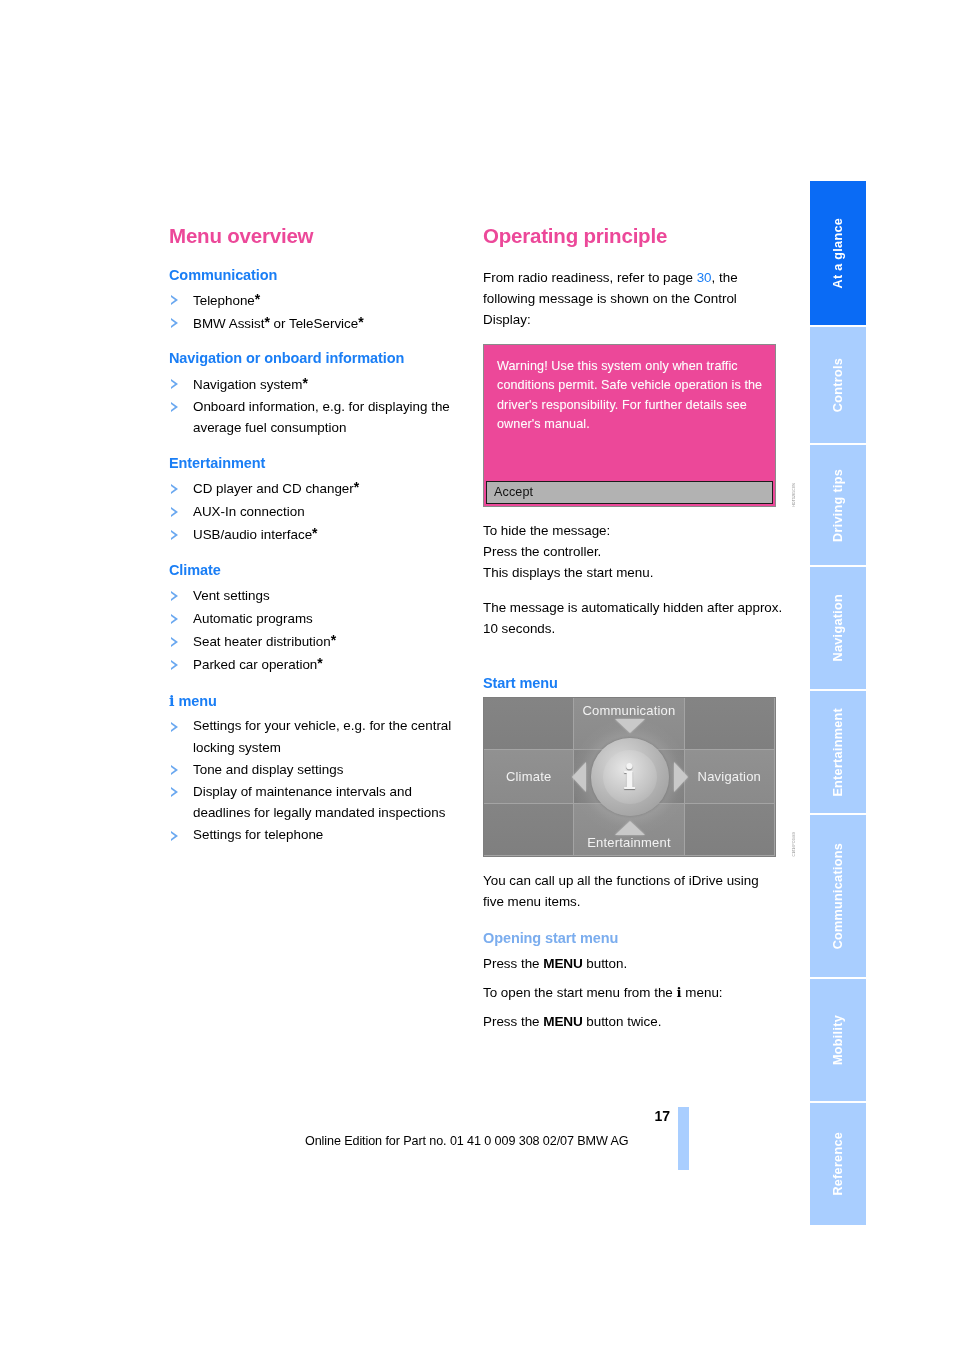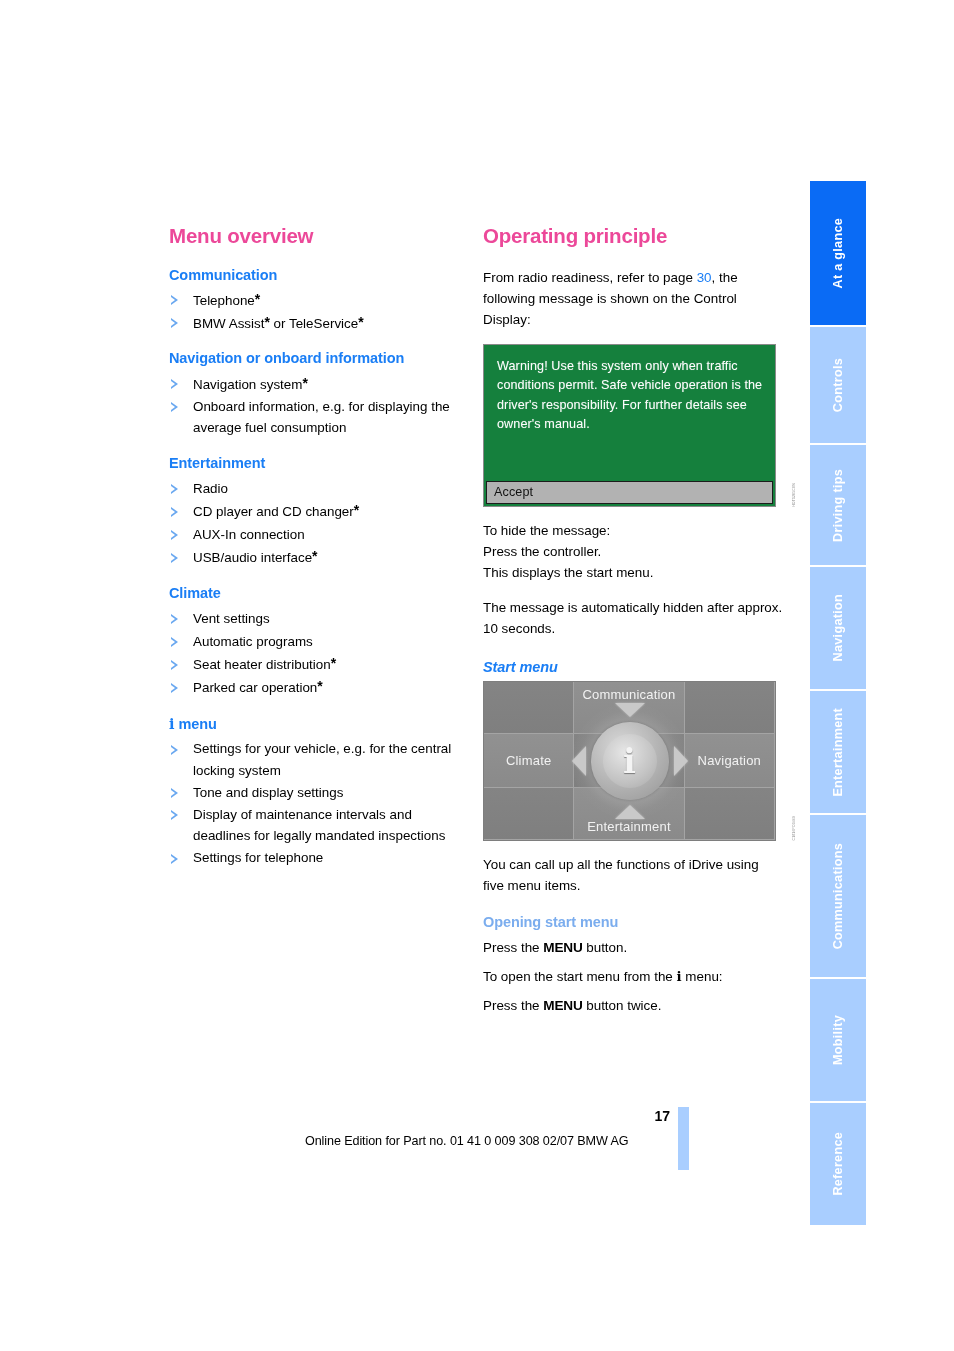--- a/index.html
+++ b/index.html
@@ -136,21 +136,21 @@
     writing-mode: vertical-rl;
     transform: rotate(180deg);
     letter-spacing: 0.2px;
     white-space: nowrap;
   }
 
   
   .warn-screen {
     width: 293px;
     height: 163px;
-    background: #15803d;
+    background: #ec4899;
     box-sizing: border-box;
     position: relative;
     border: 1px solid #8a8a8a;
   }
   .warn-text {
     position: absolute;
     left: 13px;
     top: 12px;
     right: 10px;
     color: #fdfdfd;
@@ -363,21 +363,20 @@
       <h2 class="sub-title">Navigation or onboard information</h2>
       <ul class="bullets">
         <li><span class="tri"></span><span>Navigation system</span><span class="star">*</span></li>
         <li><span class="tri"></span><span>Onboard information, e.g. for displaying the average fuel consumption</span></li>
       </ul>
     </div>
 
     <div class="group">
       <h2 class="sub-title">Entertainment</h2>
       <ul class="bullets">
-        <li><span class="tri"></span><span>Radio</span><span class="star"></span></li>
         <li><span class="tri"></span><span>CD player and CD changer</span><span class="star">*</span></li>
         <li><span class="tri"></span><span>AUX-In connection</span><span class="star"></span></li>
         <li><span class="tri"></span><span>USB/audio interface</span><span class="star">*</span></li>
       </ul>
     </div>
 
     <div class="group">
       <h2 class="sub-title">Climate</h2>
       <ul class="bullets">
         <li><span class="tri"></span><span>Vent settings</span><span class="star"></span></li>
@@ -414,21 +413,21 @@
     </div>
 
     <p class="body">
       <span class="lines">To hide the message:</span><br>
       <span class="lines">Press the controller.</span><br>
       <span class="lines">This displays the start menu.</span>
     </p>
 
     <p class="body">The message is automatically hidden after approx. 10 seconds.</p>
 
-    <h2 class="sub-title" style="margin-top:20px;font-style:italic;">Start menu</h2>
+    <h2 class="sub-title" style="margin-top:36px;">Start menu</h2>
 
     <div class="figure">
       <div class="menu-screen">
         <div class="menu-grid">
           <div class="cell dark"></div>
           <div class="cell top-label">
               <span>Communication</span>
             </div>
           <div class="cell dark"></div>
 

